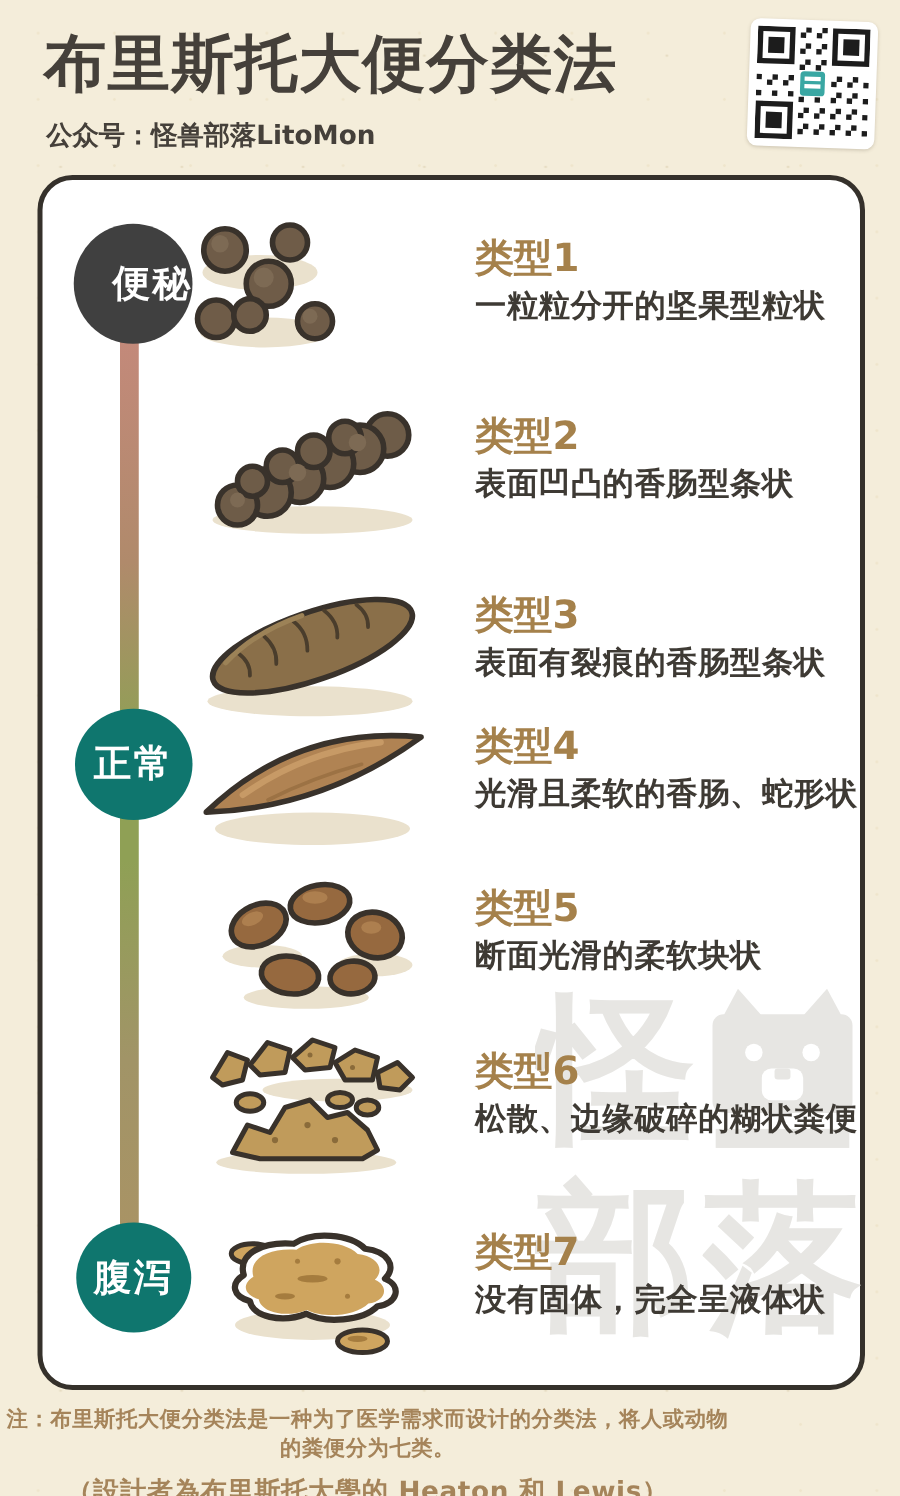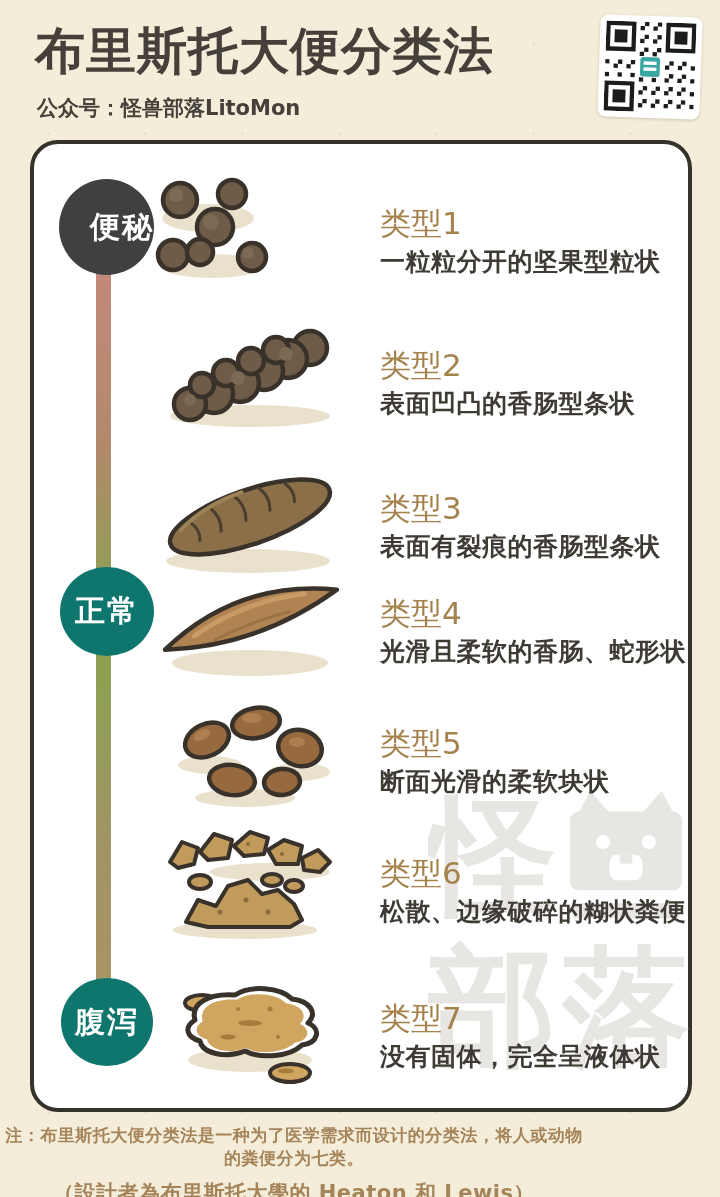--- a/index.html
+++ b/index.html
@@ -30,21 +30,21 @@
            background:linear-gradient(to bottom,#c8897e 0%,#b08a6b 28%,#8fa055 46%,#8fa055 58%,#a19467 78%,#ab9364 100%);}
   .tl-node{z-index:3;border-radius:50%;display:flex;align-items:center;justify-content:center;
            color:#fff;font-size:30px;font-weight:800;letter-spacing:2px;}
   .tl-node.n1{left:59px;top:179px;width:95px;height:96px;}
   .tl-node.n2{left:60px;top:567px;width:94px;height:89px;}
   .tl-node.n3{left:61px;top:978px;width:92px;height:88px;}
   
   .row{left:150px;width:520px;height:130px;z-index:4;}
   .row .illus{position:absolute;left:0;top:0;}
   .row .txt{position:absolute;left:230px;top:16px;width:320px;white-space:nowrap;}
-  .type-label{font-size:31px;font-weight:400;color:#a5814b;margin-top:17px;}
+  .type-label{font-size:31px;font-weight:700;color:#a5814b;}
   .type-desc{font-size:25px;font-weight:600;color:#3e3a34;letter-spacing:.5px;}
   
   .footer{left:0;top:1124px;width:588px;text-align:center;color:#a5845a;font-weight:700;z-index:5;}
   .footer .l1{font-size:17px;letter-spacing:.5px;}
   .footer .l2{font-size:21px;margin-top:9px;letter-spacing:.5px;}
 </style>
 </head>
 <body>
 
 <div class="abs title">布里斯托大便分类法</div>

